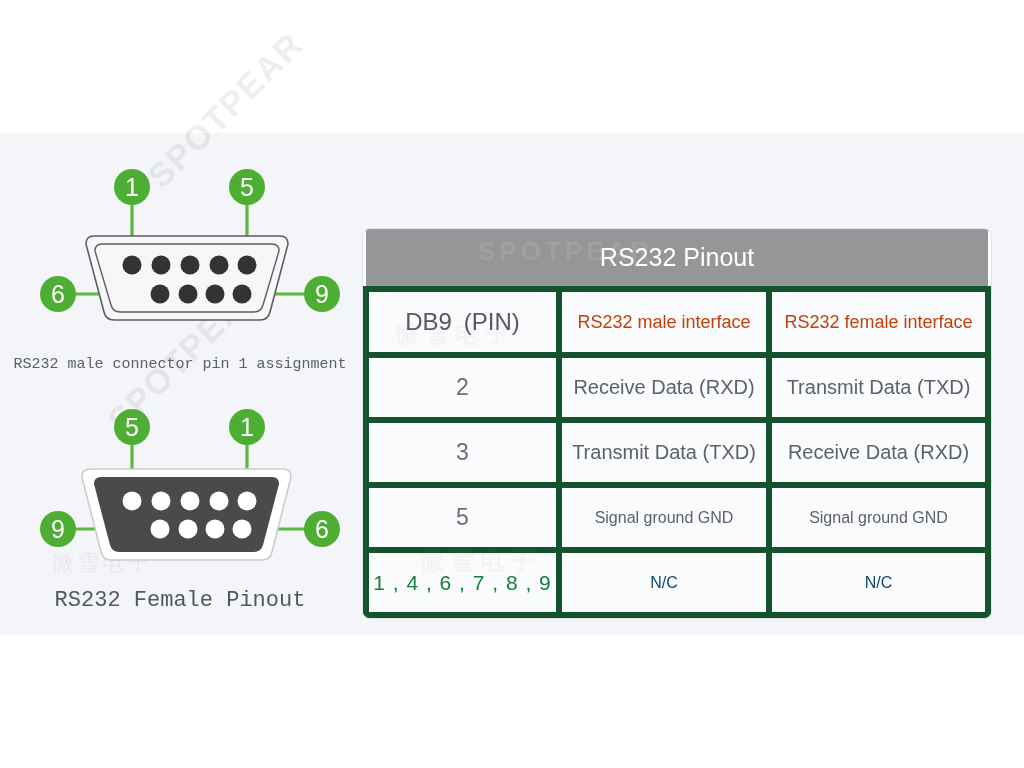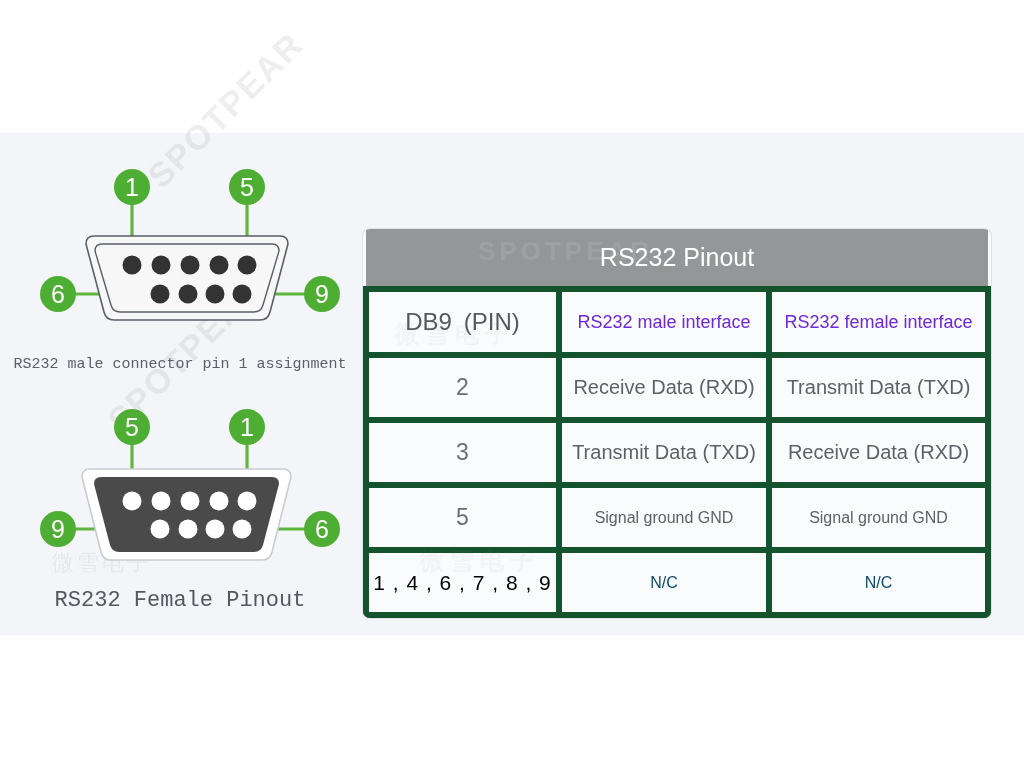--- a/index.html
+++ b/index.html
@@ -124,27 +124,27 @@
     border: none;
     position: relative;
     margin-top: 12px;
   }
   #pinout-table .hdr {
     height: 60px;
     background: #fafbfc;
     font-weight: normal;
   }
   #pinout-table .hdr-pin { font-size: 24px; color: #55595f; }
-  #pinout-table .hdr-if  { font-size: 18px; color: #6d28d9; text-align: center; }
+  #pinout-table .hdr-if  { font-size: 18px; color: #c2410c; text-align: center; }
   #pinout-table .row-cell { height: 59px; background: #fafbfc; }
   #pinout-table .pin-num  { font-size: 23px; color: #6a6f75; }
   #pinout-table .sig-big  { font-size: 20px; color: #5d6268; }
   #pinout-table .sig-sm   { font-size: 16px; color: #5d6268; }
   #pinout-table .sig-nc   { font-size: 16px; color: #0c4a6e; }
-  #pinout-table .pin-list { font-size: 21px; color: #000000; letter-spacing: 1px; margin-left: 44px; }
+  #pinout-table .pin-list { font-size: 21px; color: #15803d; letter-spacing: 1px; margin-left: 44px; }
 </style>
 </head>
 <body>
 
 <div id="band"></div>
 
 <div class="wm wm1">SPOTPEAR</div>
 <div class="wm wm2">SPOTPEAR</div>
 <div class="wm-cn">微雪电子</div>
 

